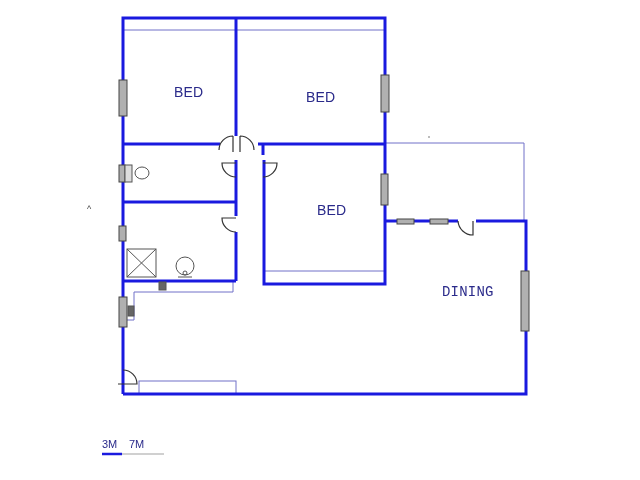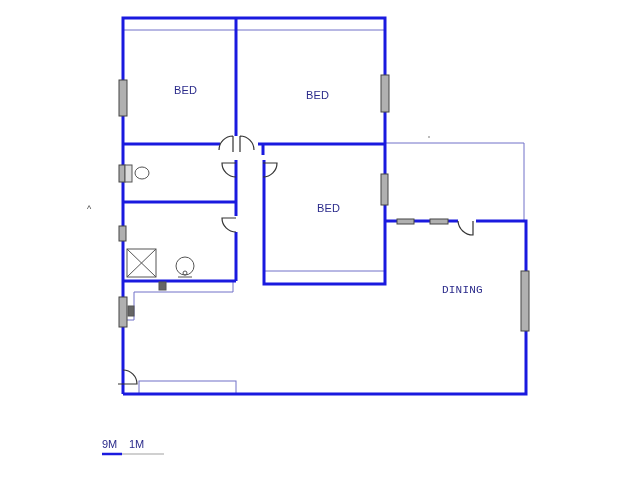--- a/index.html
+++ b/index.html
@@ -1,18 +1,18 @@
 <!DOCTYPE html>
 <html><head>
 <meta charset="utf-8">
 <style>
   html, body { margin:0; padding:0; background:#ffffff; }
   body { width:640px; height:480px; position:relative; overflow:hidden; font-family:"Liberation Sans", sans-serif; }
   svg { position:absolute; left:0; top:0; }
-  .room-label { position:absolute; font-size:11px; color:#2a2a8a; letter-spacing:0.2px; }
+  .room-label { position:absolute; font-size:14px; color:#2a2a8a; letter-spacing:0.2px; }
   .scale-label { position:absolute; font-size:11px; color:#2a2a8a; }
 </style>
 </head>
 <body>
 
 <svg width="640" height="480" viewBox="0 0 640 480">
 
   <g stroke="#7070c8" stroke-width="1" fill="none">
     <line x1="124" y1="30" x2="385" y2="30"></line>
     <polyline points="385,143 524,143 524,221"></polyline>
@@ -84,14 +84,14 @@
 
   <text x="87" y="212" font-size="9" fill="#444" font-family="Liberation Sans, sans-serif">^</text>
   <circle cx="429" cy="137" r="0.8" fill="#666"></circle>
 </svg>
 
 <div class="room-label" style="left:174px; top:84px;">BED</div>
 <div class="room-label" style="left:306px; top:89px;">BED</div>
 <div class="room-label" style="left:317px; top:202px;">BED</div>
 <div class="room-label" style="left:442px; top:284px;font-family:Liberation Mono, monospace;">DINING</div>
 
-<div class="scale-label" style="left:102px; top:438px;">9M</div>
-<div class="scale-label" style="left:129px; top:438px;">1M</div>
+<div class="scale-label" style="left:102px; top:438px;">3M</div>
+<div class="scale-label" style="left:129px; top:438px;">7M</div>
 
 </body></html>

